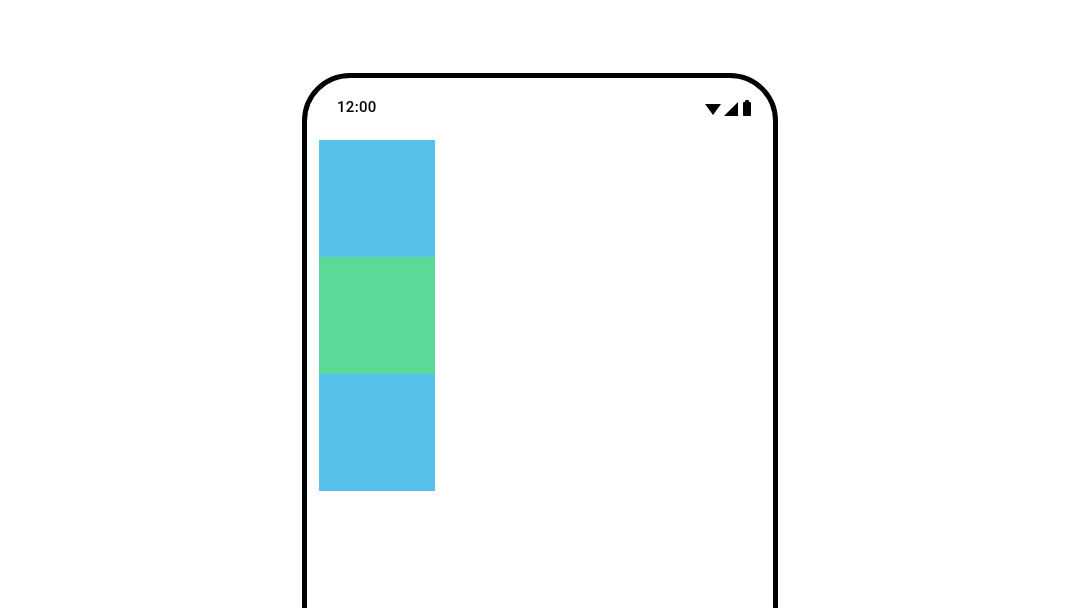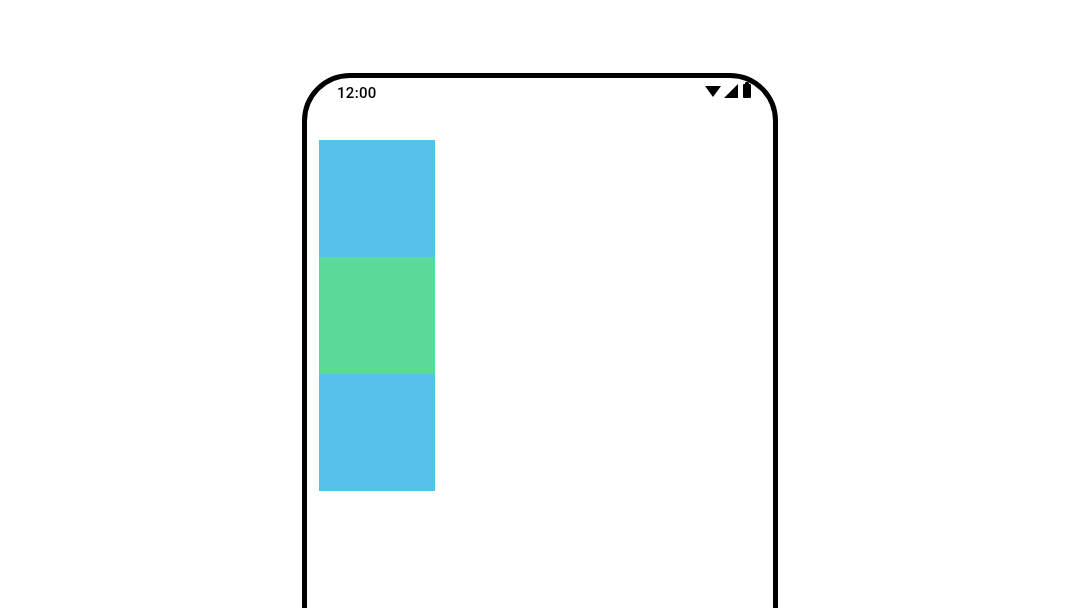--- a/index.html
+++ b/index.html
@@ -25,21 +25,21 @@
       height: 900px;
       border: 5px solid #000000;
       border-radius: 48px;
       background: #ffffff;
       overflow: hidden;
     }
     
     .status-bar {
       display: flex;
       justify-content: space-between;
-      align-items: flex-start;
+      align-items: flex-end;
       padding: 6px 22px 0 30px;
       height: 38px;
     }
     
     .status-time {
       font-size: 15px;
       font-weight: 500;
       color: #000000;
       letter-spacing: 0.3px;
     }

